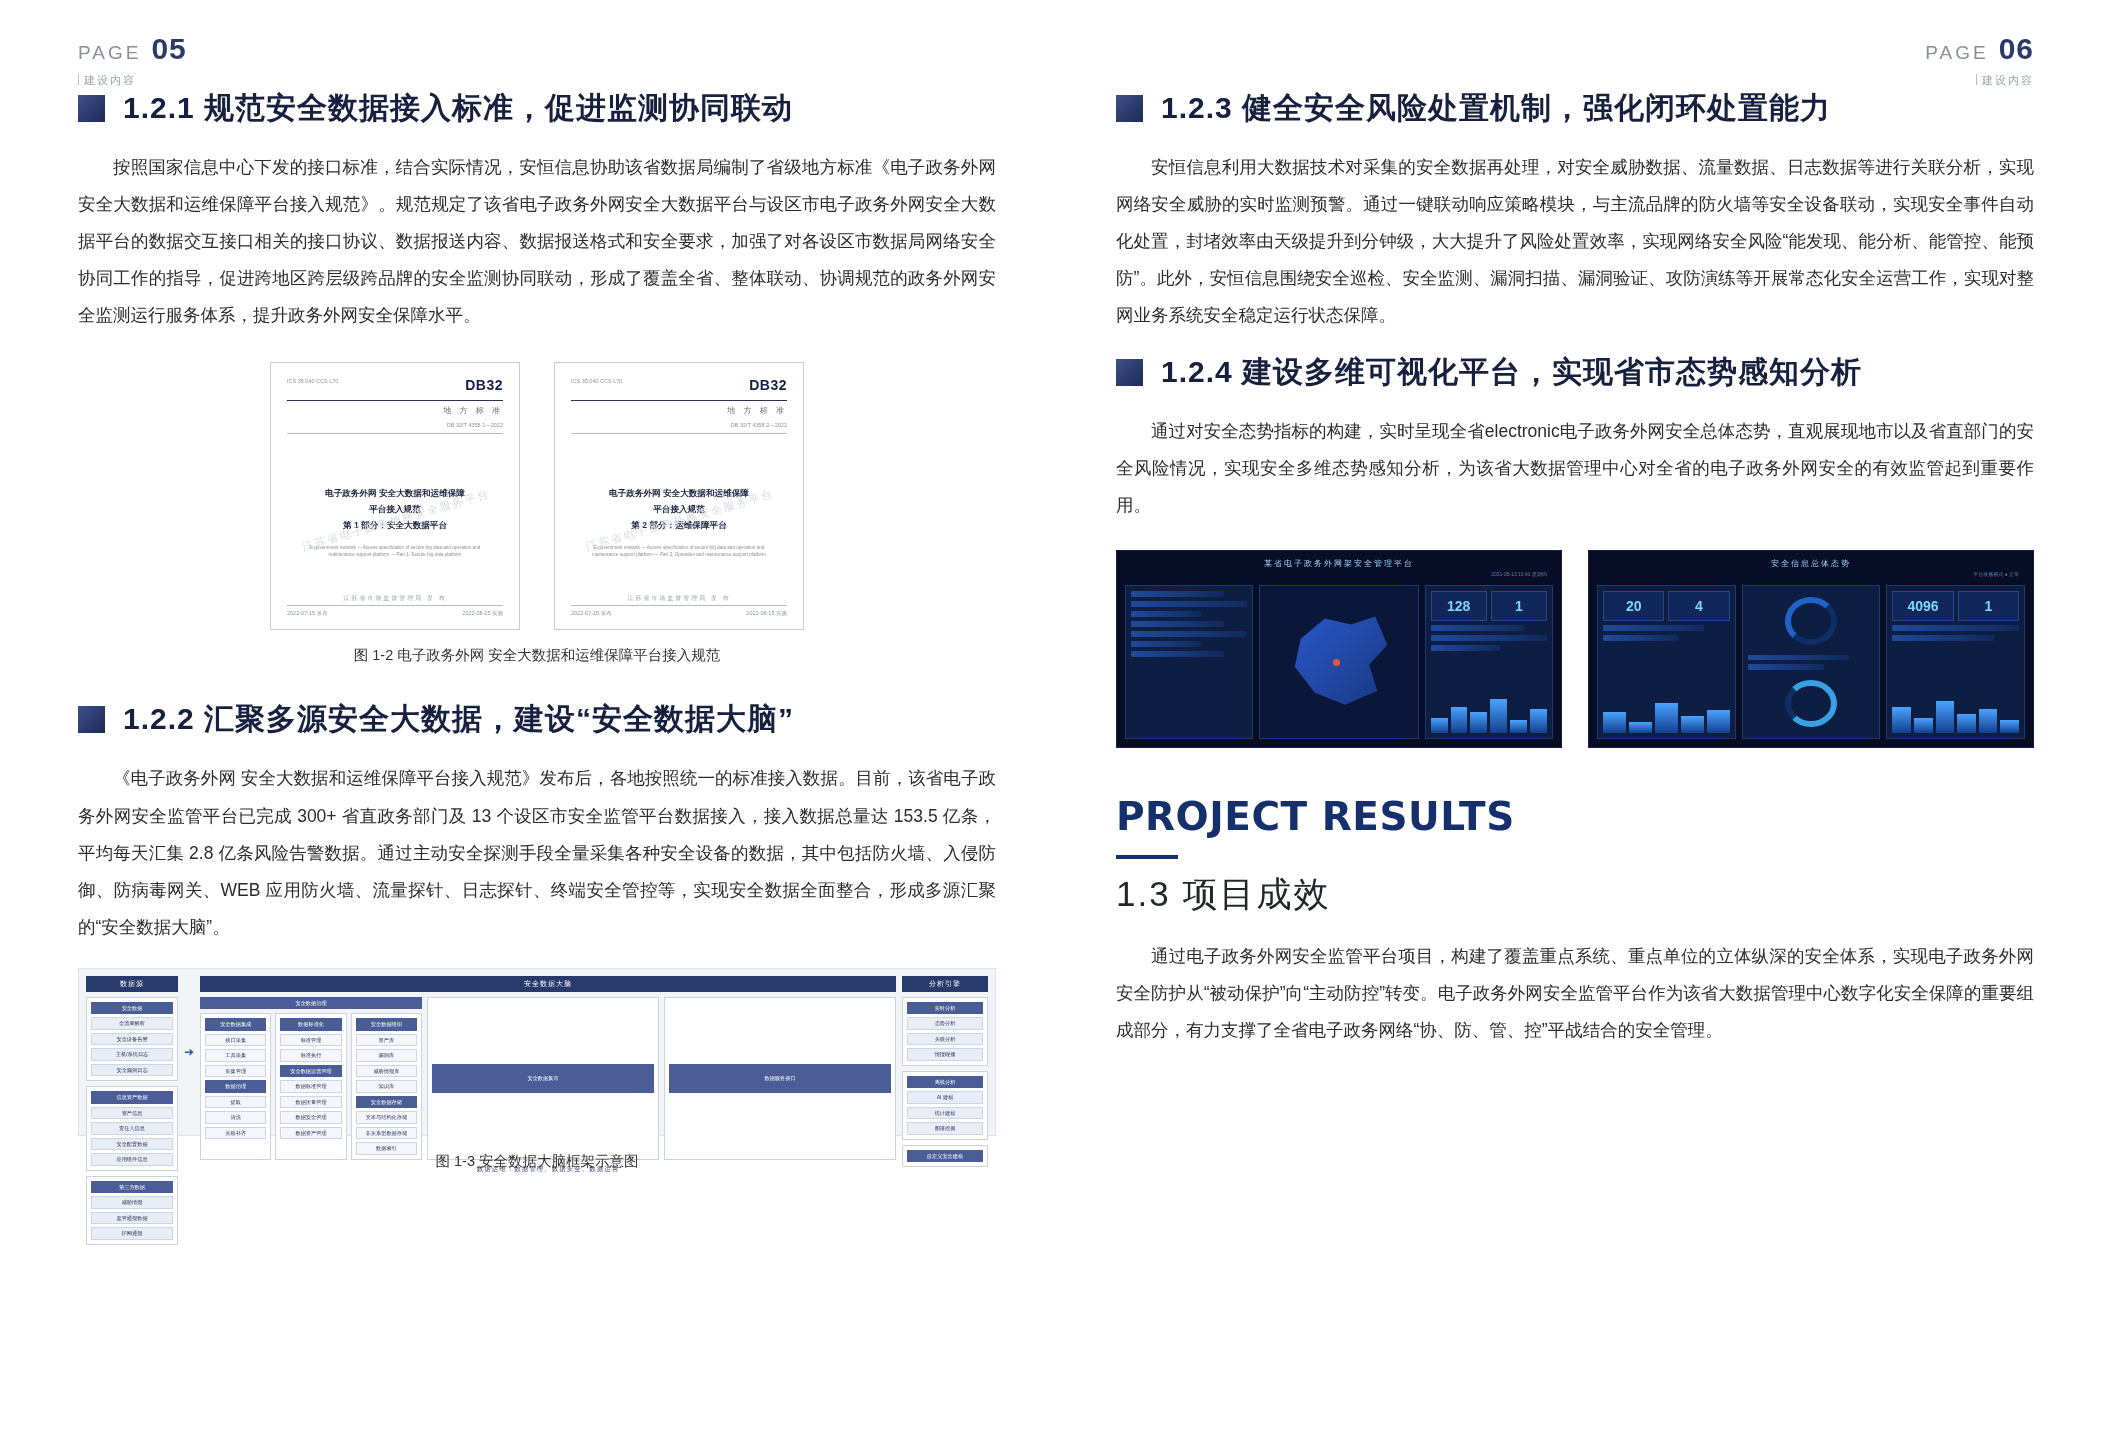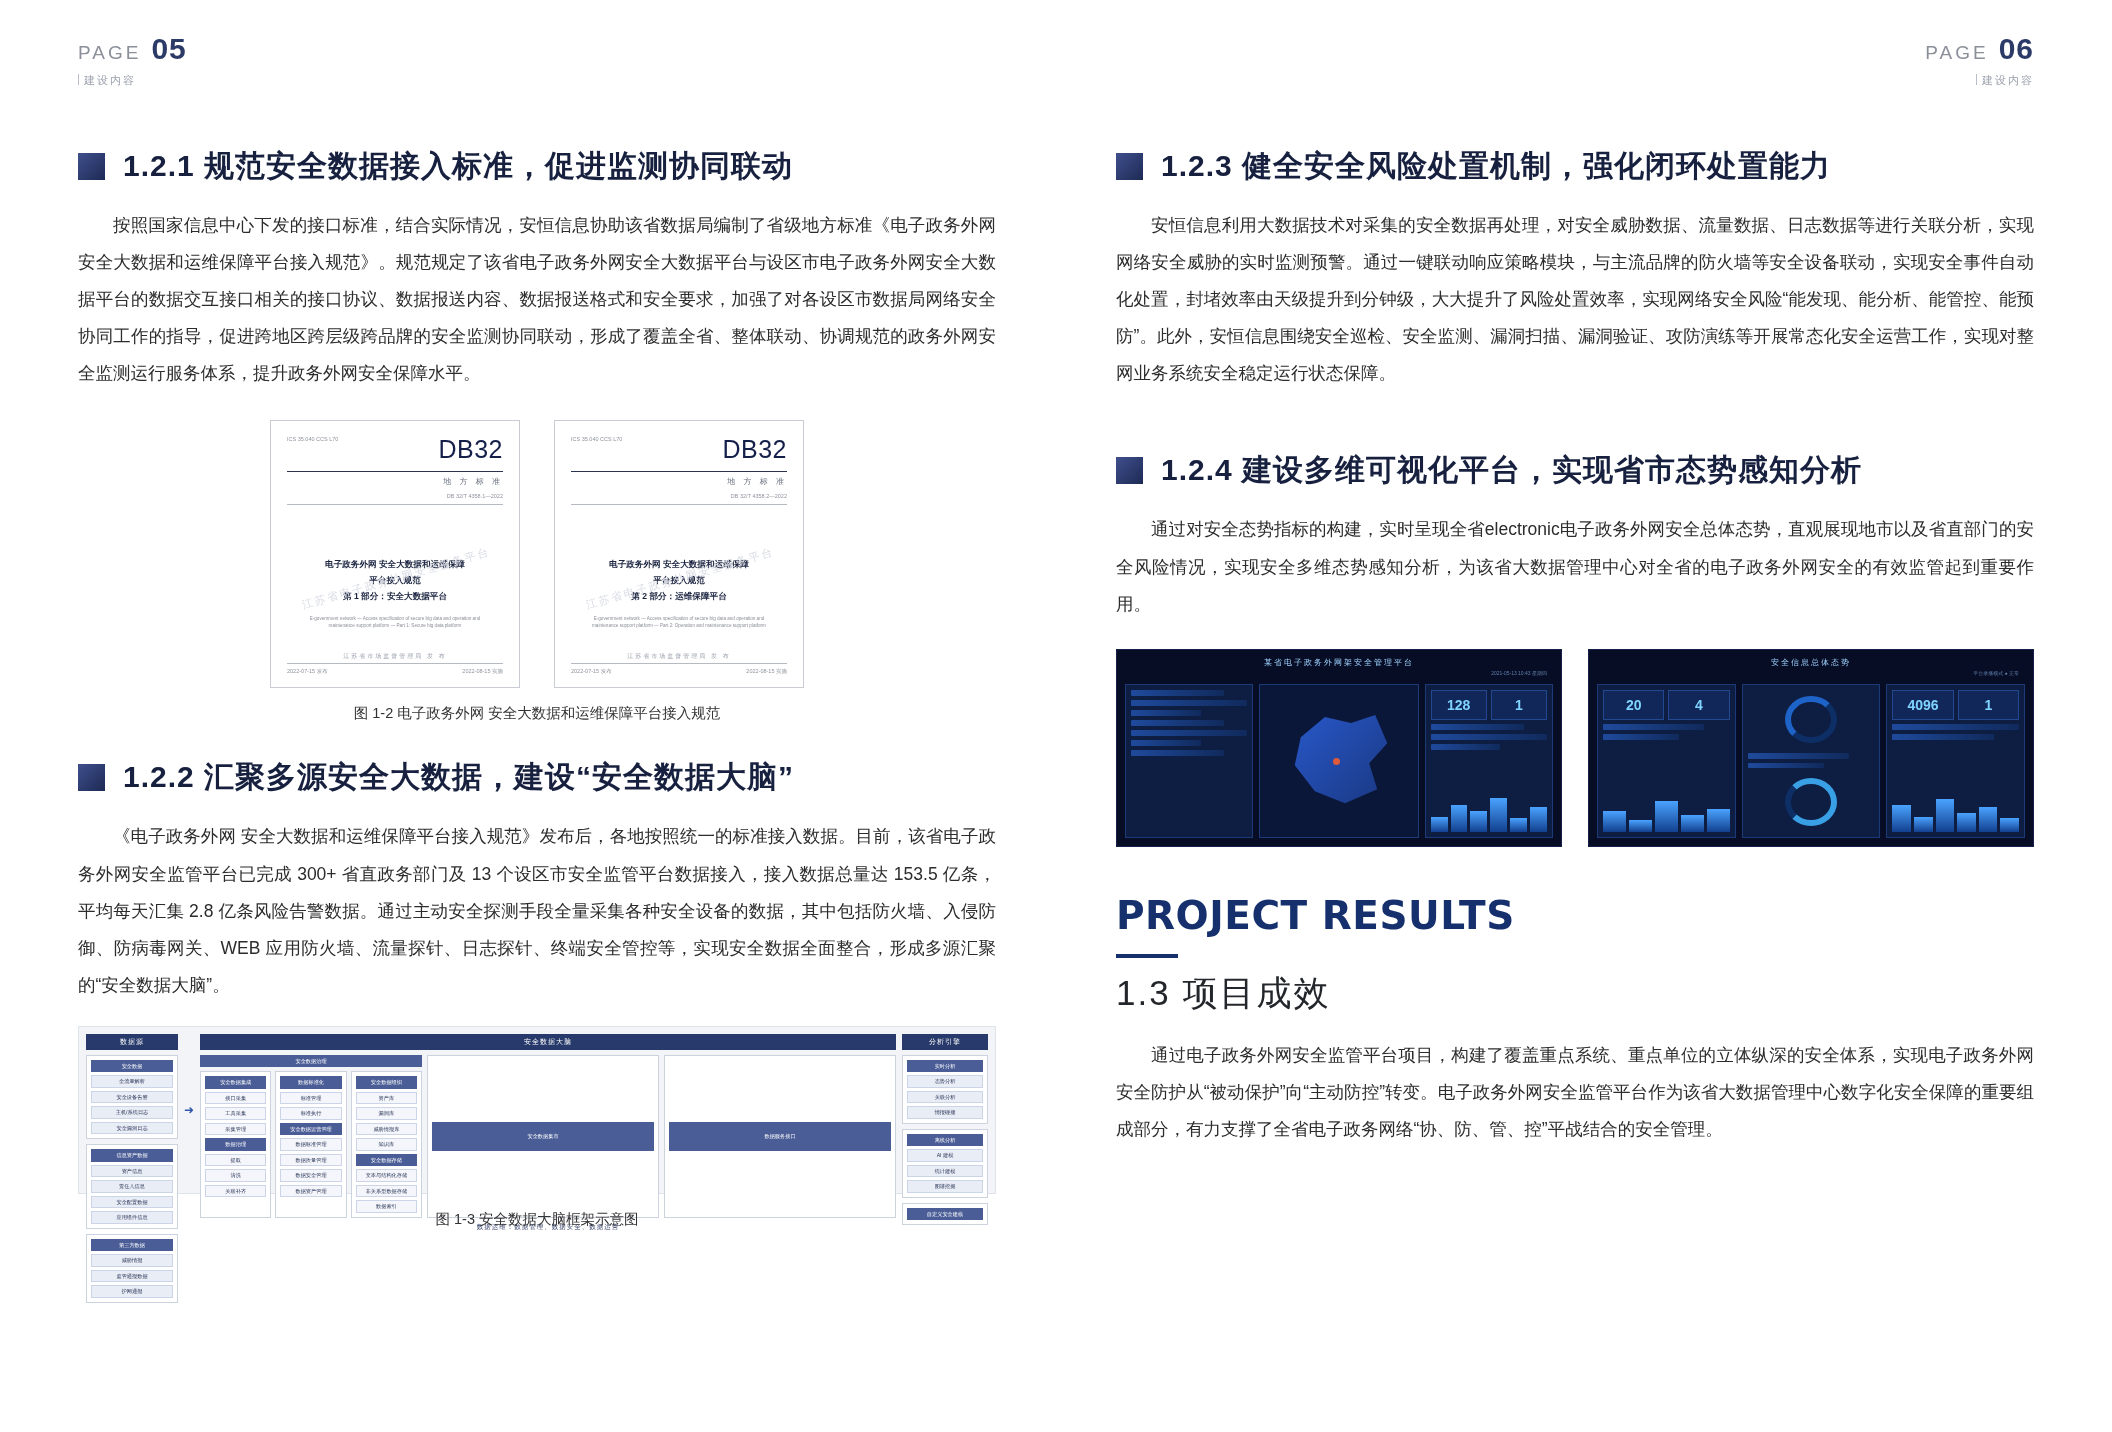--- a/index.html
+++ b/index.html
@@ -14,33 +14,33 @@
   .pg-head.right{justify-content:flex-end;}
   .pg-word{font-size:19px;letter-spacing:3px;color:#8b8f99;font-family:"Liberation Sans",sans-serif;}
   .pg-num{font-size:30px;color:#2b3a67;font-weight:700;letter-spacing:1px;line-height:1;}
   .pg-sub{font-size:11px;color:#9aa0ab;margin-top:9px;letter-spacing:2px;}
   .pg-sub.r{text-align:right;}
   .pg-sub .bar{display:inline-block;width:1px;height:11px;background:#b9bec8;vertical-align:-1px;margin-right:5px;}
   .head-wrap{display:flex;flex-direction:column;}
   .head-wrap.r{align-items:flex-end;}
 
   
-  .h-sec{display:flex;align-items:center;gap:18px;margin-top:58px;}
+  .h-sec{display:flex;align-items:center;gap:18px;}
   .h-sq{width:27px;height:27px;background:linear-gradient(135deg,#3f4f8c 0%,#1d2a55 100%);flex:none;}
   .h-txt{font-size:30px;font-weight:700;color:#17213f;letter-spacing:1px;}
 
   .para{font-size:17.5px;line-height:2.12;color:#2c2c2c;text-align:justify;text-justify:inter-ideograph;text-indent:2em;margin-top:20px;}
 
   
   .figwrap{margin-top:28px;}
   .db-row{display:flex;justify-content:center;gap:34px;}
   .db-card{width:250px;height:268px;border:1px solid #c9ccd3;background:#fff;position:relative;box-sizing:border-box;padding:14px 16px;overflow:hidden;}
   .db-top{display:flex;justify-content:space-between;align-items:flex-start;}
   .db-meta{font-size:5.5px;color:#8e939c;line-height:1.5;}
-  .db-brand{font-size:25px;font-weight:400;color:#15204a;letter-spacing:.5px;}
+  .db-brand{font-size:14px;font-weight:700;color:#15204a;letter-spacing:.5px;}
   .db-ln{height:1px;background:#2b3352;margin:7px 0 4px;}
   .db-cn{display:flex;justify-content:flex-end;gap:12px;font-size:8px;color:#6b7280;letter-spacing:3px;}
   .db-cn .blk{letter-spacing:9px;color:#aeb3bb;}
   .db-code{font-size:5.5px;color:#8e939c;text-align:right;margin-top:6px;}
   .db-ln2{height:.5px;background:#b6bac2;margin:5px 0 0;}
   .db-title{margin-top:52px;text-align:center;font-size:8.6px;font-weight:700;color:#1b2440;line-height:1.85;}
   .db-en{margin-top:10px;text-align:center;font-size:4.6px;color:#8b8f99;line-height:1.6;padding:0 10px;}
   .db-wm{position:absolute;left:8px;top:150px;width:234px;text-align:center;font-size:11px;color:#d9dce4;transform:rotate(-16deg);letter-spacing:2px;}
   .db-foot{position:absolute;left:16px;right:16px;bottom:12px;}
   .db-fln{height:.5px;background:#b6bac2;margin-bottom:5px;}

